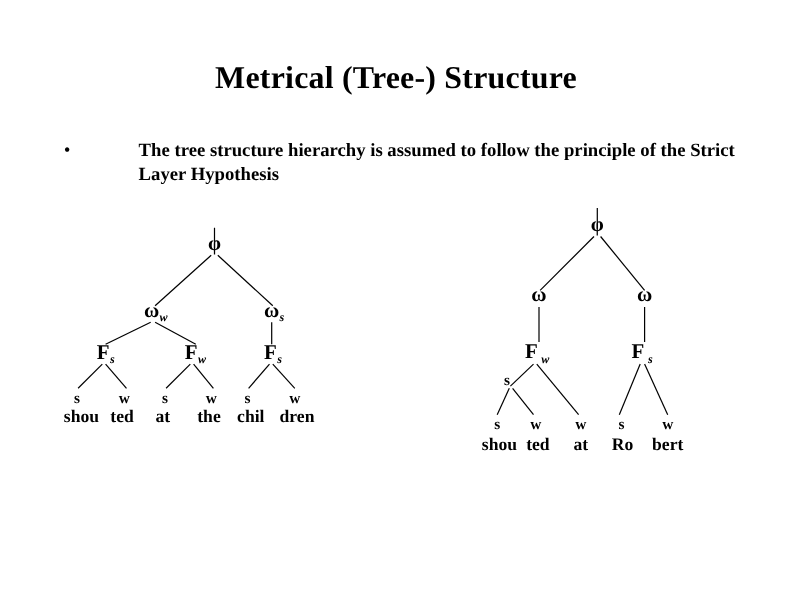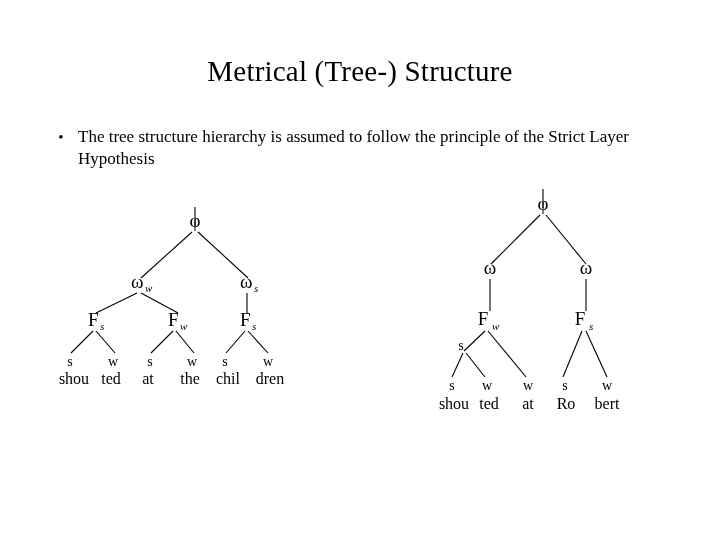--- a/index.html
+++ b/index.html
@@ -13,20 +13,21 @@
     position: relative;
     overflow: hidden;
     font-family: "Liberation Serif", "DejaVu Serif", serif;
     color: #000000;
   }
   #slide {
     position: absolute;
     left: 0; top: 0;
     width: 720px;
     height: 540px;
+    font-weight: bold;
   }
   #slide-title {
     position: absolute;
     left: 0;
     top: 54px;
     width: 720px;
     text-align: center;
     font-size: 29px;
     line-height: 34px;
     letter-spacing: 0.2px;
@@ -46,20 +47,21 @@
   }
   .bullet-marker {
     width: 34px;
     flex: 0 0 34px;
     text-align: center;
     font-size: 15px;
     line-height: 22px;
   }
   .bullet-text {
     flex: 1 1 auto;
+    margin-left: 48px;
   }
   #tree-area {
     position: absolute;
     left: 0;
     top: 185px;
     width: 720px;
     height: 260px;
   }
   svg { display: block; }
   .edge {

